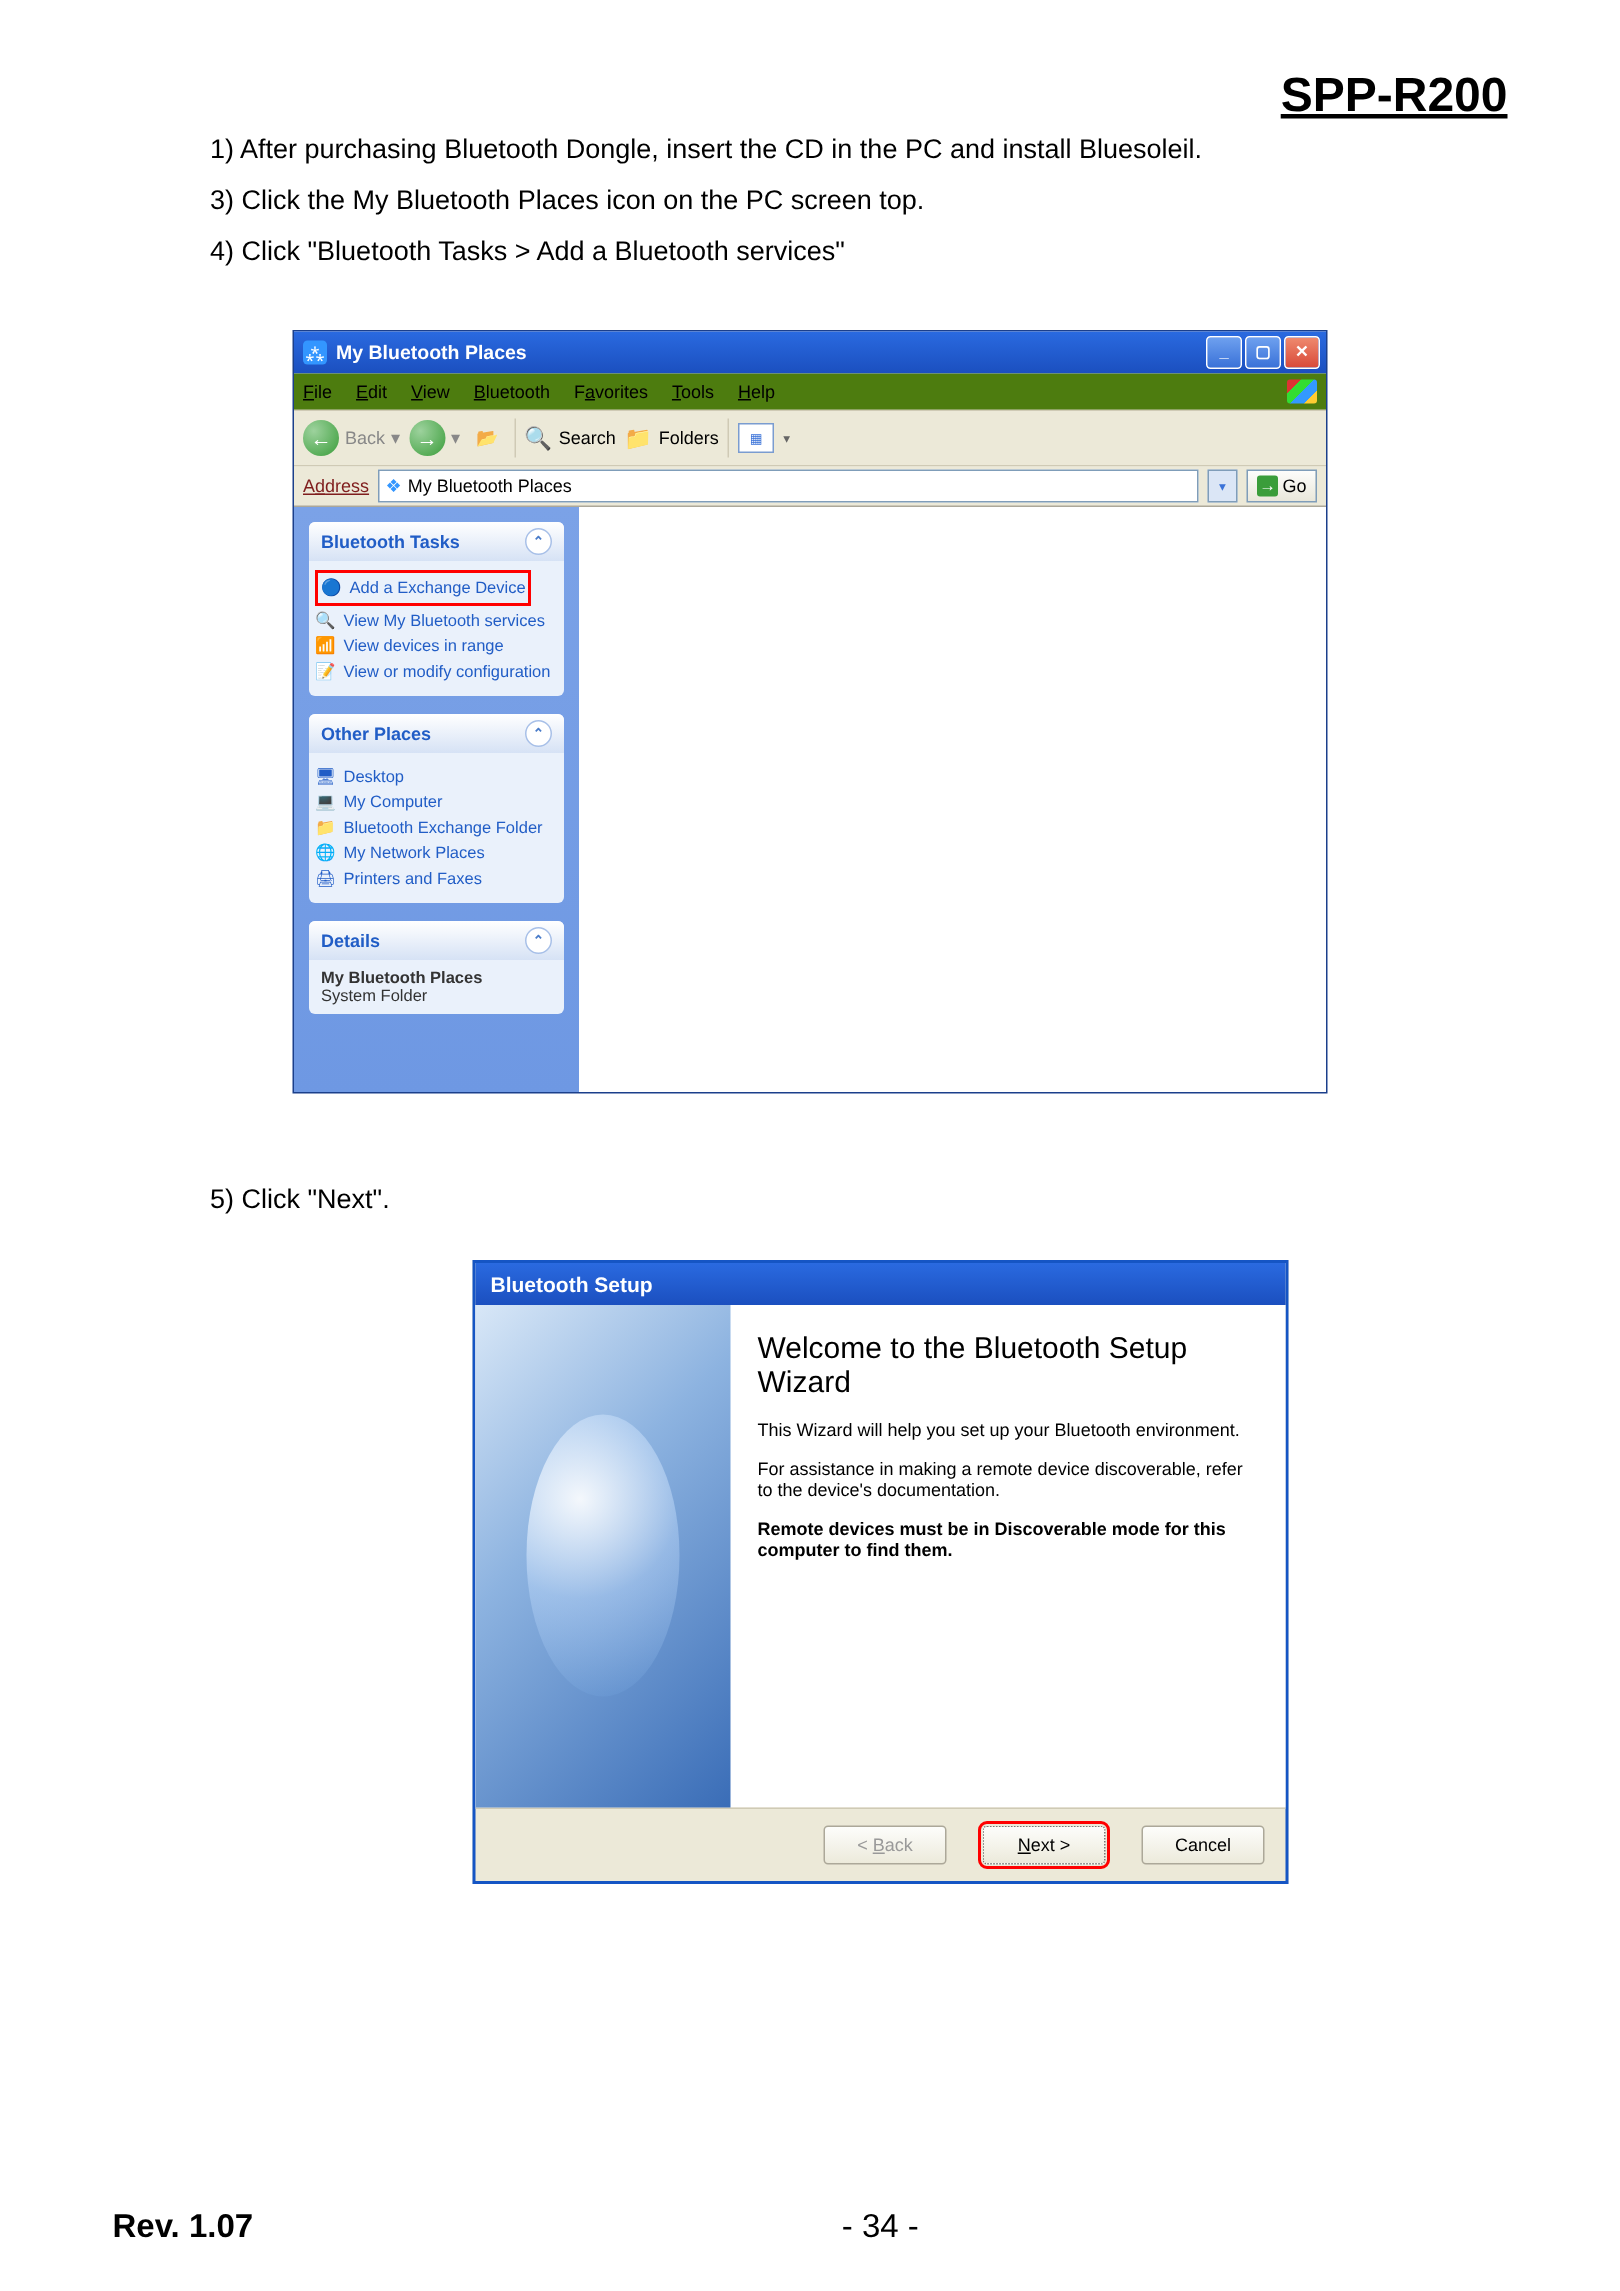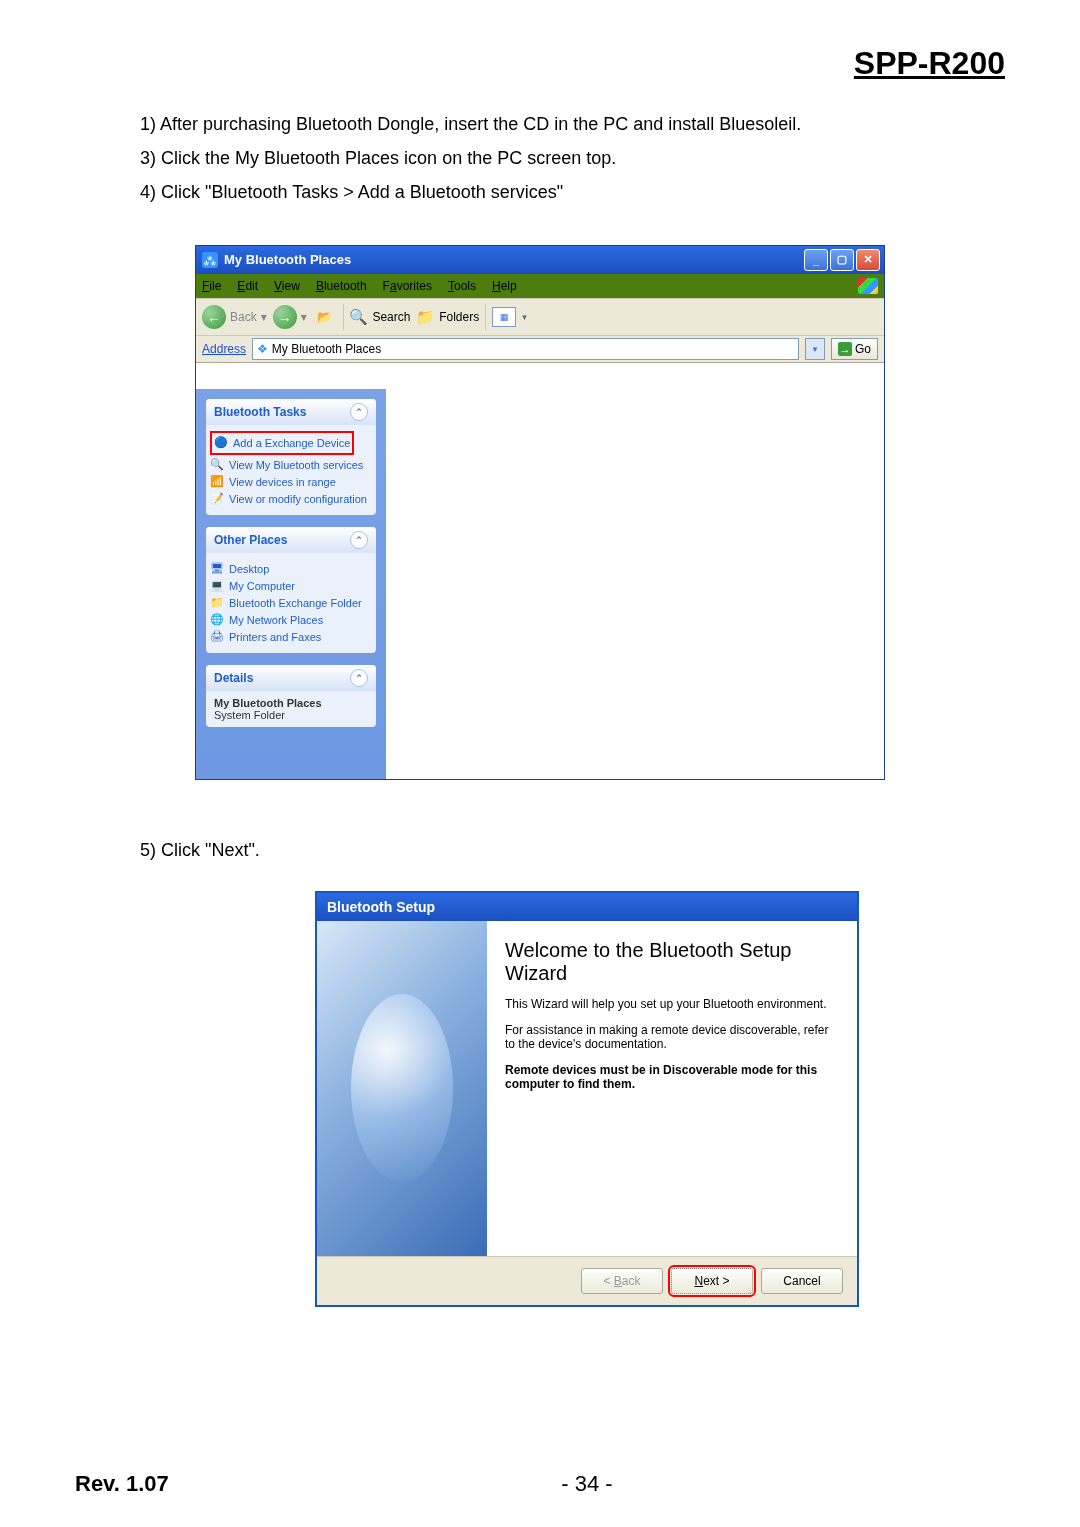--- a/index.html
+++ b/index.html
@@ -1,17 +1,17 @@
 <!DOCTYPE html>
 <html><head>
 <meta charset="utf-8">
 <style>
   html,body{margin:0;padding:0;background:#fff;font-family:Arial,Helvetica,sans-serif;color:#000;}
   .page{width:1080px;min-height:1527px;margin:0 auto;position:relative;padding:45px 75px 0 75px;box-sizing:border-box;}
-  .product{font-size:32px;font-weight:bold;text-align:right;text-decoration:underline;margin-bottom:25px;}
+  .product{font-size:32px;font-weight:bold;text-align:right;text-decoration:underline;}
   .section-title{font-size:22px;font-weight:bold;color:#993333;margin:0 0 10px 15px;}
   .steps{margin-left:65px;font-size:18px;line-height:1.9;}
   
   .win{width:688px;margin:35px auto 0 auto;border:1px solid #1b3f8b;background:#fff;font-family:Tahoma,Arial,sans-serif;}
   .titlebar{display:flex;align-items:center;height:28px;background:linear-gradient(#2a6ae0,#1b4fbf);color:#fff;font-size:13px;}
   .titlebar .bt-ico{width:16px;height:16px;background:#3396ff;border-radius:3px;margin:0 6px;display:flex;align-items:center;justify-content:center;font-size:11px;}
   .titlebar .ttl{flex:1;font-weight:bold;}
   .winbtns{display:flex;gap:2px;margin-right:4px;}
   .winbtns div{width:22px;height:20px;border:1px solid #fff;border-radius:3px;display:flex;align-items:center;justify-content:center;font-size:11px;font-weight:bold;}
   .winbtns .min,.winbtns .max{background:linear-gradient(#6ea0ef,#3a72d8);}
@@ -23,47 +23,47 @@
   .tb-btn{display:flex;align-items:center;gap:4px;color:#888;}
   .tb-ico{width:24px;height:24px;border-radius:50%;display:inline-flex;align-items:center;justify-content:center;color:#fff;font-size:14px;font-weight:bold;}
   .ico-back{background:radial-gradient(circle at 30% 30%,#9dd29d,#3a9d3a);}
   .ico-fwd{background:radial-gradient(circle at 30% 30%,#9dd29d,#3a9d3a);}
   .ico-up{width:24px;height:24px;color:#2a7a2a;display:inline-flex;align-items:center;justify-content:center;}
   .ico-search{color:#3a72d8;font-size:15px;}
   .ico-fold{color:#e6b34c;font-size:15px;}
   .ico-views{width:22px;height:18px;border:1px solid #7a9cd0;background:#fff;display:inline-flex;align-items:center;justify-content:center;color:#3a72d8;font-size:9px;}
   .sep{width:1px;height:26px;background:#cfcab5;}
   .addrbar{display:flex;align-items:center;height:26px;background:#ece9d8;font-size:12px;padding:0 6px;gap:6px;border-bottom:1px solid #aca899;}
-  .addrbar .lbl{color:#1d4ed8;text-decoration:underline;}
+  .addrbar .lbl{color:#7f1d1d;text-decoration:underline;}
   .addrbar .field{flex:1;display:flex;align-items:center;height:20px;background:#fff;border:1px solid #7f9db9;padding:0 4px;gap:4px;}
   .addrbar .drop{width:18px;height:20px;border:1px solid #7f9db9;background:#dbe6f6;color:#3a72d8;display:flex;align-items:center;justify-content:center;font-size:9px;}
   .addrbar .go{height:20px;padding:0 6px;border:1px solid #7f9db9;background:linear-gradient(#fdfdfb,#e9e7da);display:flex;align-items:center;gap:3px;}
   .go-ico{width:14px;height:14px;background:#3a9d3a;border-radius:2px;color:#fff;display:flex;align-items:center;justify-content:center;font-size:11px;}
-  .body{display:flex;height:390px;margin-top:26px;}
+  .body{display:flex;height:390px;}
   .side{width:190px;background:linear-gradient(#7ba2e7,#6e98e3);padding:10px;box-sizing:border-box;display:flex;flex-direction:column;gap:12px;}
   .panel{border-radius:4px;overflow:hidden;background:#eaf1fb;font-size:11px;}
   .phead{display:flex;align-items:center;justify-content:space-between;background:linear-gradient(#fff,#d6e2f5);color:#215dc6;font-weight:bold;padding:4px 8px;font-size:12px;}
   .phead .chev{width:16px;height:16px;border:1px solid #a8c0e8;border-radius:50%;background:#fff;color:#4a7cc9;display:flex;align-items:center;justify-content:center;font-size:9px;}
   .pbody{padding:6px 4px;}
   .pbody a{display:flex;align-items:center;gap:5px;color:#215dc6;text-decoration:none;margin:3px 0;cursor:pointer;}
   .pbody .sel{border:2px solid #ff0000;padding:0 2px;display:inline-flex;}
   .li-ico{width:14px;height:14px;display:inline-flex;align-items:center;justify-content:center;font-size:11px;}
   .dbody{padding:6px 8px;color:#333;}
   .dbody b{display:block;}
   .content{flex:1;background:#fff;}
   
   .step5{margin:60px 0 0 65px;font-size:18px;}
   .dlg{width:540px;margin:30px 0 0 240px;border:2px solid #1555c4;background:#ece9d8;font-family:Tahoma,Arial,sans-serif;}
   .dlg .dtitle{height:28px;background:linear-gradient(#2a6ae0,#1b4fbf);color:#fff;font-weight:bold;font-size:14px;display:flex;align-items:center;padding:0 10px;}
   .dlg .dbodywrap{display:flex;background:#fff;}
   .dlg .dimg{width:170px;height:335px;background:linear-gradient(135deg,#d8e7f7,#8db3e0 40%,#3a6db7);position:relative;}
   .dlg .dimg::after{content:"";position:absolute;left:20%;top:22%;width:60%;height:56%;border-radius:50%;background:radial-gradient(circle at 35% 30%,rgba(255,255,255,.9),rgba(200,225,255,.4) 45%,rgba(80,140,210,.2));}
   .dlg .dtxt{flex:1;padding:18px 18px 12px 18px;font-size:12px;color:#000;}
   .dlg .dtxt h2{font-family:Tahoma,Arial,sans-serif;font-weight:normal;font-size:20px;margin:0 0 10px 0;}
-  .dlg .dbtns{height:48px;border-top:1px solid #cfcab5;display:flex;align-items:center;justify-content:flex-end;gap:8px;padding:0 14px;}
+  .dlg .dbtns{height:48px;border-top:1px solid #cfcab5;display:flex;align-items:center;justify-content:flex-end;gap:24px;padding:0 14px;}
   .dlg button{height:26px;min-width:82px;font-size:12px;background:linear-gradient(#fdfdfb,#eceadb);border:1px solid #aca899;border-radius:3px;cursor:pointer;}
   .dlg button[disabled]{color:#999;}
   .dlg .next{outline:2px solid #ff0000;outline-offset:1px;border:1px dotted #777 ;}
   .footer{position:absolute;left:75px;right:75px;bottom:30px;display:flex;justify-content:space-between;font-size:22px;font-weight:bold;}
   .footer .pg{font-weight:normal;}
 </style>
 </head>
 <body>
 
 <div class="page">

